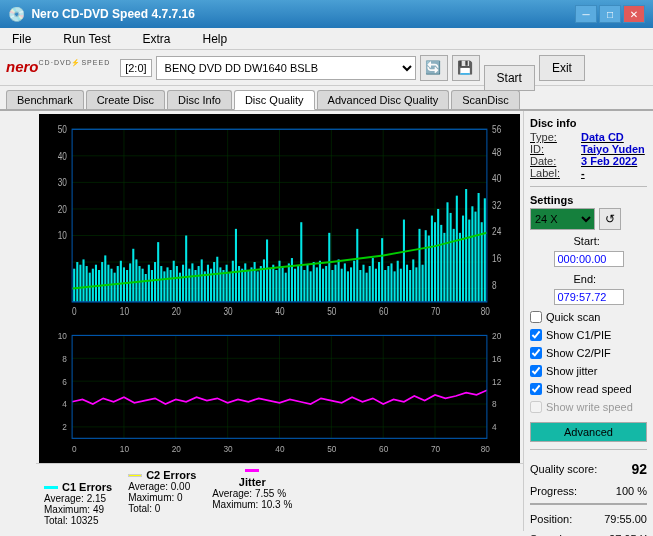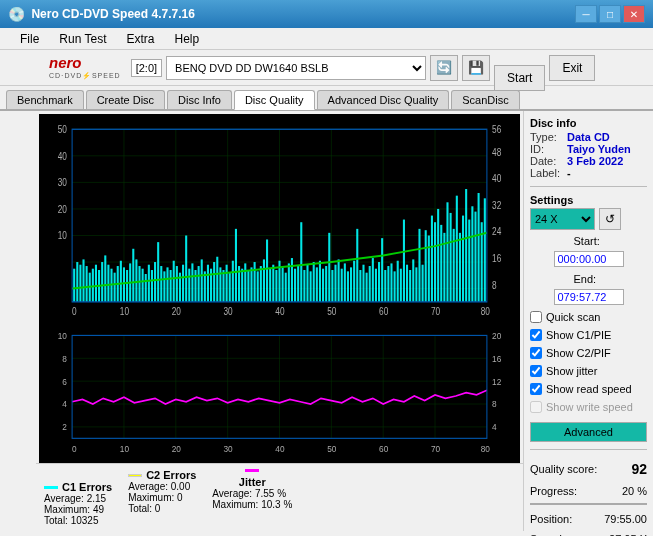--- a/index.html
+++ b/index.html
@@ -6,21 +6,21 @@
     body { width: 653px; height: 536px; font-family: 'Segoe UI', Tahoma, sans-serif; font-size: 11px; background: #f0f0f0; overflow: hidden; }
     
     
     .title-bar { background: linear-gradient(to bottom, #4a9fd4, #2277b8); height: 28px; display: flex; align-items: center; justify-content: space-between; padding: 0 8px; color: white; }
     .title-bar-left { display: flex; align-items: center; gap: 6px; font-size: 12px; font-weight: bold; }
     .title-bar-right { display: flex; gap: 2px; }
     .title-btn { width: 22px; height: 18px; background: #5aabdf; border: 1px solid #3d8cc0; color: white; font-size: 10px; cursor: pointer; display: flex; align-items: center; justify-content: center; }
     .title-btn:last-child { background: #e05a5a; }
     
     
-    .menu-bar { background: #f0f0f0; height: 22px; display: flex; align-items: center; padding: 0 12px; border-bottom: 1px solid #ccc; gap: 4px; }
+    .menu-bar { background: #f0f0f0; height: 22px; display: flex; align-items: center; padding: 0 4px; border-bottom: 1px solid #ccc; gap: 16px; }
     .menu-item { padding: 2px 8px; cursor: pointer; font-size: 12px; }
     
     
     .toolbar { background: #f0f0f0; height: 36px; display: flex; align-items: center; padding: 0 6px; gap: 6px; border-bottom: 1px solid #ccc; }
     .drive-label { font-size: 11px; background: white; border: 1px solid #aaa; padding: 2px 4px; min-width: 20px; text-align: center; }
     .drive-select { height: 24px; border: 1px solid #aaa; background: white; padding: 0 4px; font-size: 11px; flex: 1; max-width: 260px; }
     .toolbar-btn { height: 26px; min-width: 28px; background: #e8e8e8; border: 1px solid #aaa; cursor: pointer; font-size: 11px; }
     .start-btn { background: #e8e8e8; border: 1px solid #aaa; height: 26px; padding: 0 12px; cursor: pointer; font-size: 12px; margin-top: 21px; }
     .exit-btn { background: #e8e8e8; border: 1px solid #aaa; height: 26px; padding: 0 12px; cursor: pointer; font-size: 12px; }
     
@@ -28,26 +28,26 @@
     .tabs { background: #f0f0f0; display: flex; align-items: flex-end; padding: 4px 6px 0; border-bottom: 2px solid #aaa; gap: 2px; }
     .tab { padding: 3px 10px; border: 1px solid #aaa; border-bottom: none; background: #d8d8d8; cursor: pointer; font-size: 11px; border-radius: 3px 3px 0 0; }
     .tab.active { background: white; border-bottom: 1px solid white; z-index: 1; margin-bottom: -1px; }
     
     
     .main { display: flex; background: white; height: calc(536px - 28px - 22px - 36px - 30px); }
     
     
     .right-panel { width: 130px; background: #f0f0f0; border-left: 1px solid #ccc; padding: 6px; display: flex; flex-direction: column; gap: 4px; font-size: 11px; }
     .section-title { font-weight: bold; font-size: 11px; margin-bottom: 2px; }
-    .info-row { display: flex; gap: 2px; }
+    .info-row { display: flex; gap: 16px; text-decoration: underline; }
     .info-label { color: #333; min-width: 35px; }
     .info-value { color: #0000cc; font-weight: bold; }
     .info-value.black { color: #000; }
     .settings-row { display: flex; align-items: center; gap: 4px; margin-top: 2px; }
-    .settings-select { height: 22px; border: 1px solid #aaa; background: #14b8a6; font-size: 11px; width: 65px; }
+    .settings-select { height: 22px; border: 1px solid #aaa; background: #15803d; font-size: 11px; width: 65px; }
     .settings-refresh { width: 22px; height: 22px; border: 1px solid #aaa; background: #e8e8e8; cursor: pointer; font-size: 12px; display: flex; align-items: center; justify-content: center; }
     .time-field { border: 1px solid #aaa; background: white; padding: 1px 3px; font-size: 11px; width: 70px; color: blue; }
     .time-row { display: flex; align-items: center; gap: 4px; margin: 1px 0; flex-direction: column; }
     .time-label { min-width: 30px; font-size: 11px; }
     .checkbox-row { display: flex; align-items: center; gap: 4px; margin: 1px 0; }
     .cb-input { width: 12px; height: 12px; }
     .advanced-btn { background: #14b8a6; border: 1px solid #aaa; padding: 3px 23px; cursor: pointer; font-size: 11px; text-align: center; margin-top: 4px; width: 100%; }
     .quality-row { display: flex; justify-content: space-between; align-items: center; margin-top: 4px; }
     .quality-score { font-size: 14px; font-weight: bold; color: #000; }
     .progress-bar-outer { background: white; border: 1px solid #aaa; height: 14px; width: 100%; margin-top: 2px; }
@@ -69,21 +69,21 @@
 </div>
 
 <div class="menu-bar">
   <span class="menu-item">File</span>
   <span class="menu-item">Run Test</span>
   <span class="menu-item">Extra</span>
   <span class="menu-item">Help</span>
 </div>
 
 <div class="toolbar">
-  <div style="display:flex;flex-direction:column;line-height:1.1;margin-right:4px;margin-left:43px;">
+  <div style="display:flex;line-height:1.1;margin-right:4px;">
     <span style="font-size:15px;font-weight:bold;color:#c00000;font-style:italic;">nero</span>
     <span style="font-size:7px;color:#555;letter-spacing:1px;">CD·DVD⚡SPEED</span>
   </div>
   <div style="display:flex;align-items:center;gap:4px;flex:1;">
     <span class="drive-label">[2:0]</span>
     <select class="drive-select"><option value="BENQ DVD DD DW1640 BSLB">BENQ DVD DD DW1640 BSLB</option></select>
     <button class="toolbar-btn" style="font-size:13px;">🔄</button>
     <button class="toolbar-btn" style="font-size:13px;">💾</button>
     <button class="start-btn">Start</button>
     <button class="exit-btn">Exit</button>
@@ -444,21 +444,21 @@
 
     <div style="border-top:1px solid #bbb;margin:3px 0;"></div>
 
     <div class="quality-row">
       <span>Quality score:</span>
       <span class="quality-score">92</span>
     </div>
 
     <div class="quality-row">
       <span>Progress:</span>
-      <span>20 %</span>
+      <span>100 %</span>
     </div>
     <div class="progress-bar-outer">
       <div class="progress-bar-inner" style="width:100%;"></div>
     </div>
 
     <div class="quality-row">
       <span>Position:</span>
       <span>79:55.00</span>
     </div>
     <div class="quality-row">

